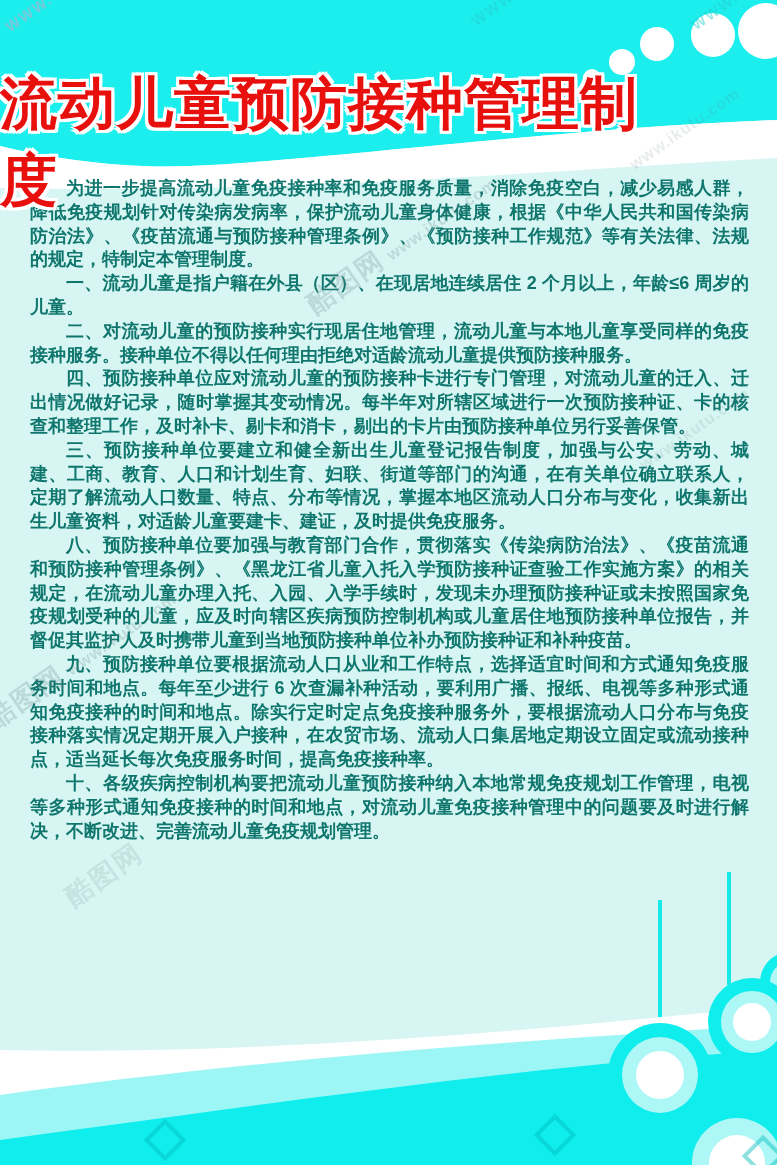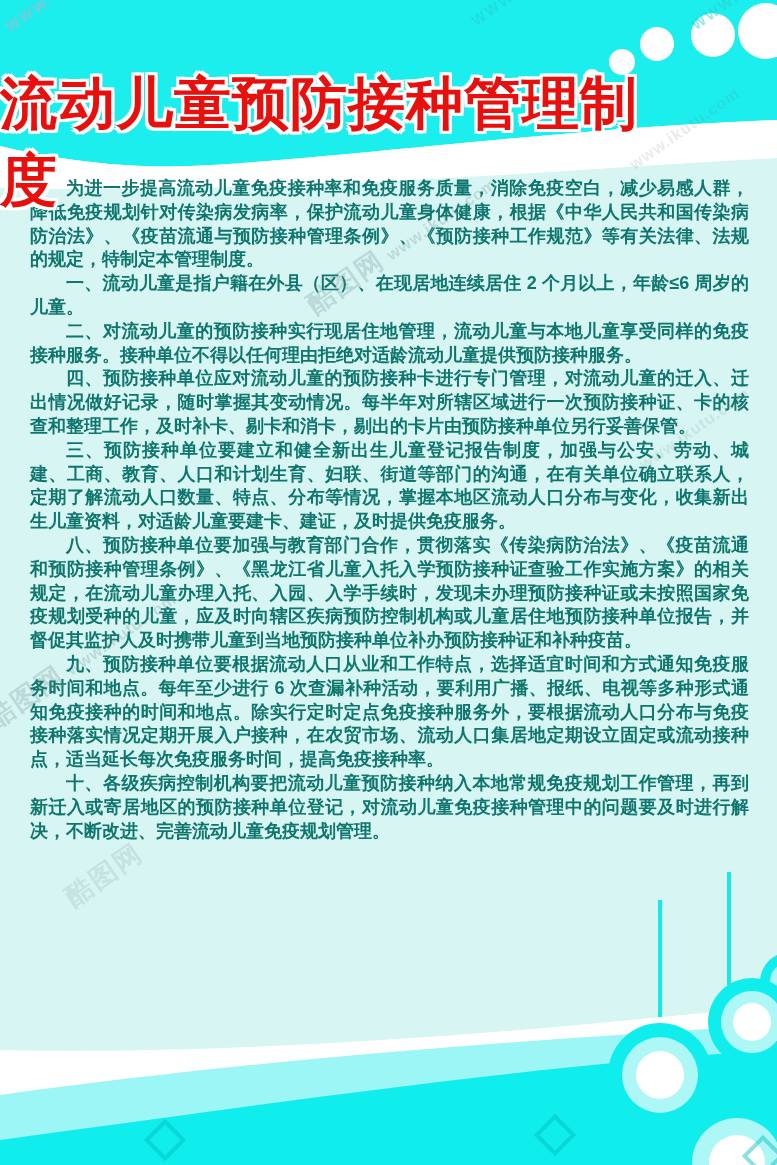--- a/index.html
+++ b/index.html
@@ -64,21 +64,21 @@
 <h1 class="poster-title">流动儿童预防接种管理制度</h1>
 
 <div class="policy-text">
   <p>为进一步提高流动儿童免疫接种率和免疫服务质量，消除免疫空白，减少易感人群，降低免疫规划针对传染病发病率，保护流动儿童身体健康，根据《中华人民共和国传染病防治法》、《疫苗流通与预防接种管理条例》、《预防接种工作规范》等有关法律、法规的规定，特制定本管理制度。</p>
   <p>一、流动儿童是指户籍在外县（区）、在现居地连续居住 2 个月以上，年龄≤6 周岁的儿童。</p>
   <p>二、对流动儿童的预防接种实行现居住地管理，流动儿童与本地儿童享受同样的免疫接种服务。接种单位不得以任何理由拒绝对适龄流动儿童提供预防接种服务。</p>
   <p>四、预防接种单位应对流动儿童的预防接种卡进行专门管理，对流动儿童的迁入、迁出情况做好记录，随时掌握其变动情况。每半年对所辖区域进行一次预防接种证、卡的核查和整理工作，及时补卡、剔卡和消卡，剔出的卡片由预防接种单位另行妥善保管。</p>
   <p>三、预防接种单位要建立和健全新出生儿童登记报告制度，加强与公安、劳动、城建、工商、教育、人口和计划生育、妇联、街道等部门的沟通，在有关单位确立联系人，定期了解流动人口数量、特点、分布等情况，掌握本地区流动人口分布与变化，收集新出生儿童资料，对适龄儿童要建卡、建证，及时提供免疫服务。</p>
   <p>八、预防接种单位要加强与教育部门合作，贯彻落实《传染病防治法》、《疫苗流通和预防接种管理条例》、《黑龙江省儿童入托入学预防接种证查验工作实施方案》的相关规定，在流动儿童办理入托、入园、入学手续时，发现未办理预防接种证或未按照国家免疫规划受种的儿童，应及时向辖区疾病预防控制机构或儿童居住地预防接种单位报告，并督促其监护人及时携带儿童到当地预防接种单位补办预防接种证和补种疫苗。</p>
   <p>九、预防接种单位要根据流动人口从业和工作特点，选择适宜时间和方式通知免疫服务时间和地点。每年至少进行 6 次查漏补种活动，要利用广播、报纸、电视等多种形式通知免疫接种的时间和地点。除实行定时定点免疫接种服务外，要根据流动人口分布与免疫接种落实情况定期开展入户接种，在农贸市场、流动人口集居地定期设立固定或流动接种点，适当延长每次免疫服务时间，提高免疫接种率。</p>
-  <p>十、各级疾病控制机构要把流动儿童预防接种纳入本地常规免疫规划工作管理，再到新迁入或寄居地区的预防接种单位登记，对流动儿童免疫接种管理中的问题要及时进行解决，不断改进、完善流动儿童免疫规划管理。</p>
+  <p>十、各级疾病控制机构要把流动儿童预防接种纳入本地常规免疫规划工作管理，电视等多种形式通知免疫接种的时间和地点，对流动儿童免疫接种管理中的问题要及时进行解决，不断改进、完善流动儿童免疫规划管理。</p>
 </div>
 
 <svg class="bottom-svg" width="777" height="310" viewBox="0 0 777 310">
 
   <line x1="660" y1="45" x2="660" y2="180" stroke="#17e8e8" stroke-width="4"></line>
   <line x1="729" y1="17" x2="729" y2="130" stroke="#17e8e8" stroke-width="4"></line>
 
   <path d="M0,195 C250,200 520,178 777,150 L777,310 H0 Z" fill="#ffffff"></path>
   <path d="M0,240 C250,205 520,185 777,170 L777,310 H0 Z" fill="#9df6f6"></path>
   <path d="M0,285 C260,250 530,210 777,195 L777,310 H0 Z" fill="#10eded"></path>

